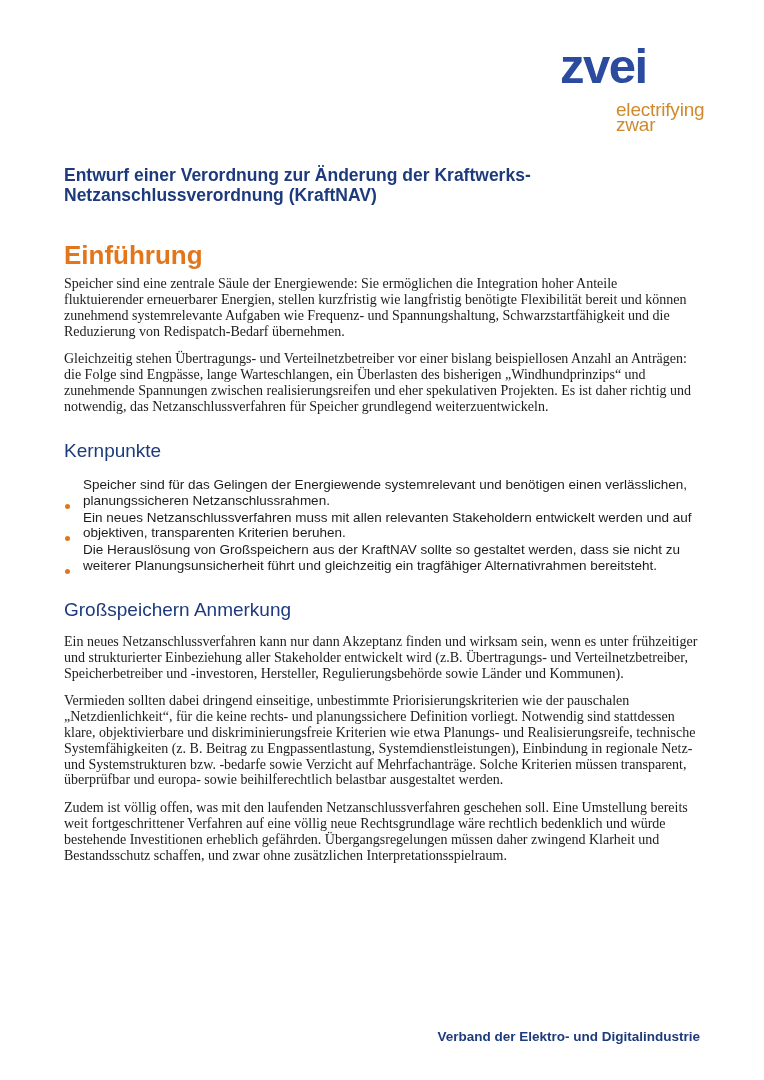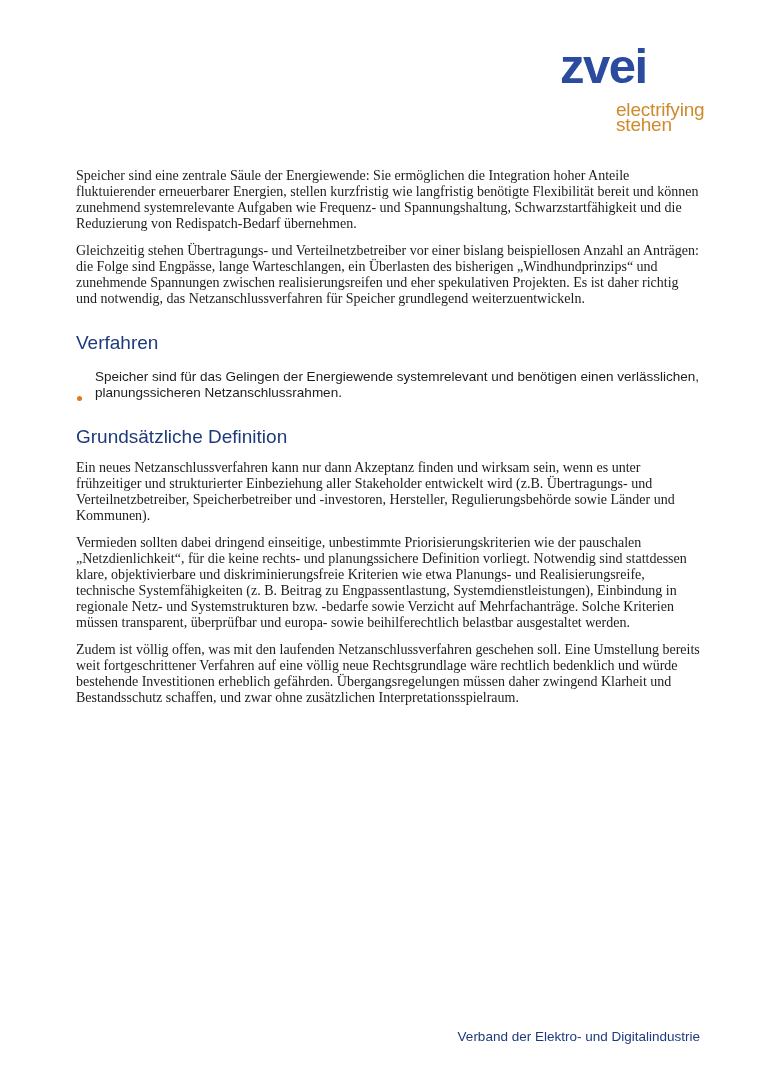--- a/index.html
+++ b/index.html
@@ -15,21 +15,20 @@
   body {
     width: 764px; height: 1080px;
     font-family: "Liberation Sans", sans-serif;
     -webkit-font-smoothing: antialiased;
   }
   .page {
     position: relative;
     width: 764px; height: 1080px;
     background: var(--paper);
     overflow: hidden;
-    padding-left: 12px;
   }
 
   
   .logo { position: absolute; top: 46px; left: 560px; }
   .wordmark {
     font-size: 49px; font-weight: 700; color: var(--logo-blue);
     line-height: 0.82; letter-spacing: -1.5px;
   }
   .tagline {
     margin-left: 56px; margin-top: 16px;
@@ -75,56 +74,66 @@
   .bullet-dot {
     flex: 0 0 auto;
     width: 5px; height: 5px; border-radius: 50%;
     background: var(--orange);
     margin: 5.5px 13px 0 1px;
   }
 
   
   .footer {
     position: absolute; right: 64px; bottom: 36px;
-    font-size: 13.5px; font-weight: 400; color: var(--navy);
+    font-size: 13.5px; font-weight: 700; color: var(--navy);
   }
 </style>
 </head>
 <body>
 
 <div class="page">
 
   <header class="logo">
     <div class="wordmark">zvei</div>
     <div class="tagline">
       <div>electrifying</div>
-      <div>stehen</div>
+      <div>zwar</div>
     </div>
   </header>
 
   <main class="content">
 
+    <div class="doc-subtitle">Entwurf einer Verordnung zur Änderung der Kraftwerks-Netzanschlussverordnung (KraftNAV)</div>
 
     <section>
+      <h2 class="sec-main">Einführung</h2>
       <p class="body-par par-1">Speicher sind eine zentrale Säule der Energiewende: Sie ermöglichen die Integration hoher Anteile fluktuierender erneuerbarer Energien, stellen kurzfristig wie langfristig benötigte Flexibilität bereit und können zunehmend systemrelevante Aufgaben wie Frequenz- und Spannungshaltung, Schwarzstartfähigkeit und die Reduzierung von Redispatch-Bedarf übernehmen.</p>
       <p class="body-par par-gap">Gleichzeitig stehen Übertragungs- und Verteilnetzbetreiber vor einer bislang beispiellosen Anzahl an Anträgen: die Folge sind Engpässe, lange Warteschlangen, ein Überlasten des bisherigen „Windhundprinzips“ und zunehmende Spannungen zwischen realisierungsreifen und eher spekulativen Projekten. Es ist daher richtig und notwendig, das Netzanschlussverfahren für Speicher grundlegend weiterzuentwickeln.</p>
     </section>
 
     <section>
-      <h3 class="sec-sub kernpunkte">Verfahren</h3>
+      <h3 class="sec-sub kernpunkte">Kernpunkte</h3>
       <ul class="bullets">
         <li>
           <span class="bullet-dot"></span>
           <span>Speicher sind für das Gelingen der Energiewende systemrelevant und benötigen einen verlässlichen, planungssicheren Netzanschlussrahmen.</span>
         </li>
+        <li>
+          <span class="bullet-dot"></span>
+          <span>Ein neues Netzanschlussverfahren muss mit allen relevanten Stakeholdern entwickelt werden und auf objektiven, transparenten Kriterien beruhen.</span>
+        </li>
+        <li>
+          <span class="bullet-dot"></span>
+          <span>Die Herauslösung von Großspeichern aus der KraftNAV sollte so gestaltet werden, dass sie nicht zu weiterer Planungsunsicherheit führt und gleichzeitig ein tragfähiger Alternativrahmen bereitsteht.</span>
+        </li>
       </ul>
     </section>
 
     <section>
-      <h3 class="sec-sub anmerkung">Grundsätzliche Definition</h3>
+      <h3 class="sec-sub anmerkung">Großspeichern Anmerkung</h3>
       <p class="body-par par-gap">Ein neues Netzanschlussverfahren kann nur dann Akzeptanz finden und wirksam sein, wenn es unter frühzeitiger und strukturierter Einbeziehung aller Stakeholder entwickelt wird (z.B. Übertragungs- und Verteilnetzbetreiber, Speicherbetreiber und -investoren, Hersteller, Regulierungsbehörde sowie Länder und Kommunen).</p>
       <p class="body-par par-gap">Vermieden sollten dabei dringend einseitige, unbestimmte Priorisierungskriterien wie der pauschalen „Netzdienlichkeit“, für die keine rechts- und planungssichere Definition vorliegt. Notwendig sind stattdessen klare, objektivierbare und diskriminierungsfreie Kriterien wie etwa Planungs- und Realisierungsreife, technische Systemfähigkeiten (z. B. Beitrag zu Engpassentlastung, Systemdienstleistungen), Einbindung in regionale Netz- und Systemstrukturen bzw. -bedarfe sowie Verzicht auf Mehrfachanträge. Solche Kriterien müssen transparent, überprüfbar und europa- sowie beihilferechtlich belastbar ausgestaltet werden.</p>
       <p class="body-par par-gap">Zudem ist völlig offen, was mit den laufenden Netzanschlussverfahren geschehen soll. Eine Umstellung bereits weit fortgeschrittener Verfahren auf eine völlig neue Rechtsgrundlage wäre rechtlich bedenklich und würde bestehende Investitionen erheblich gefährden. Übergangsregelungen müssen daher zwingend Klarheit und Bestandsschutz schaffen, und zwar ohne zusätzlichen Interpretationsspielraum.</p>
     </section>
 
   </main>
 
   <footer class="footer">Verband der Elektro- und Digitalindustrie</footer>
 
 </div>

